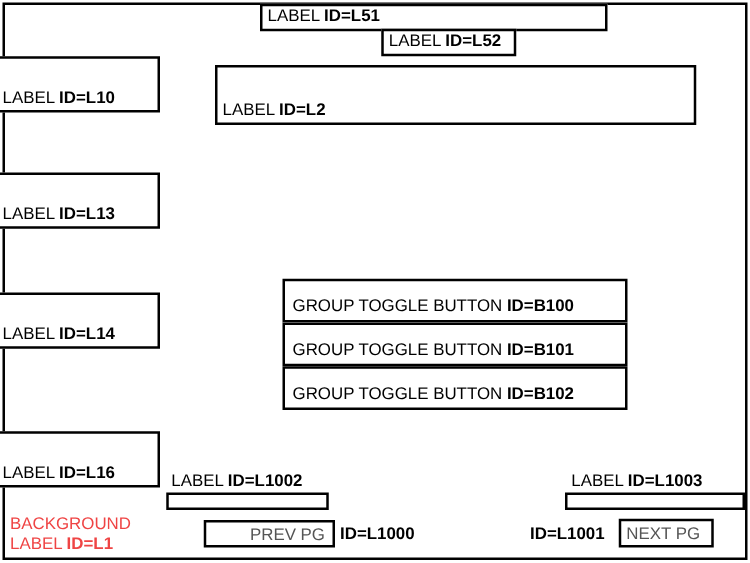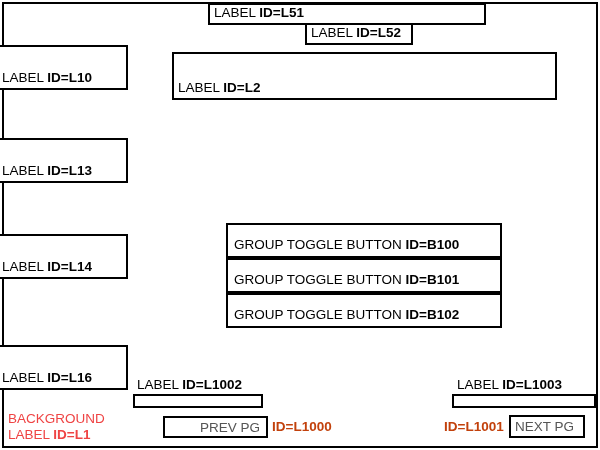--- a/index.html
+++ b/index.html
@@ -50,21 +50,21 @@
     letter-spacing: 0px;
   }
   .box-text b {
     font-weight: bold;
   }
   
   .free-text {
     position: absolute;
     font-size: 13.5px;
     line-height: 16px;
-    color: #c2410c;
+    color: #000000;
     white-space: nowrap;
   }
   .free-text b { font-weight: bold; }
 
   
   .group-box {
     position: absolute;
     box-sizing: border-box;
     border: 2px solid #000000;
     background: #ffffff;
@@ -100,21 +100,20 @@
     color: #555555;
     white-space: nowrap;
   }
   .pg-button.prev {
     justify-content: flex-end;
     padding-right: 6px;
   }
   .pg-button.next {
     justify-content: flex-start;
     padding-left: 4px;
-    margin-left: 14px;
   }
   
   .field-box {
     position: absolute;
     box-sizing: border-box;
     border: 2px solid #000000;
     background: #ffffff;
   }
   .caption {
     position: absolute;
@@ -215,20 +214,20 @@
   </div>
   <div class="free-text" style="left:272px; top:419px;">
     <b>ID=L1000</b>
   </div>
 
   <div class="caption" style="left:457px; top:377px;">
     <span>LABEL </span><b>ID=L1003</b>
   </div>
   <div class="field-box" style="left:452px; top:394px; width:144px; height:14px;"></div>
 
-  <div class="free-text" style="left:424px; top:419px;margin-left:20px;">
+  <div class="free-text" style="left:424px; top:419px;">
     <b>ID=L1001</b>
   </div>
   <div class="pg-button next" style="left:495px; top:415px; width:76px; height:23px;">
     <span>NEXT PG</span>
   </div>
 
 </div>
 
 </body></html>

